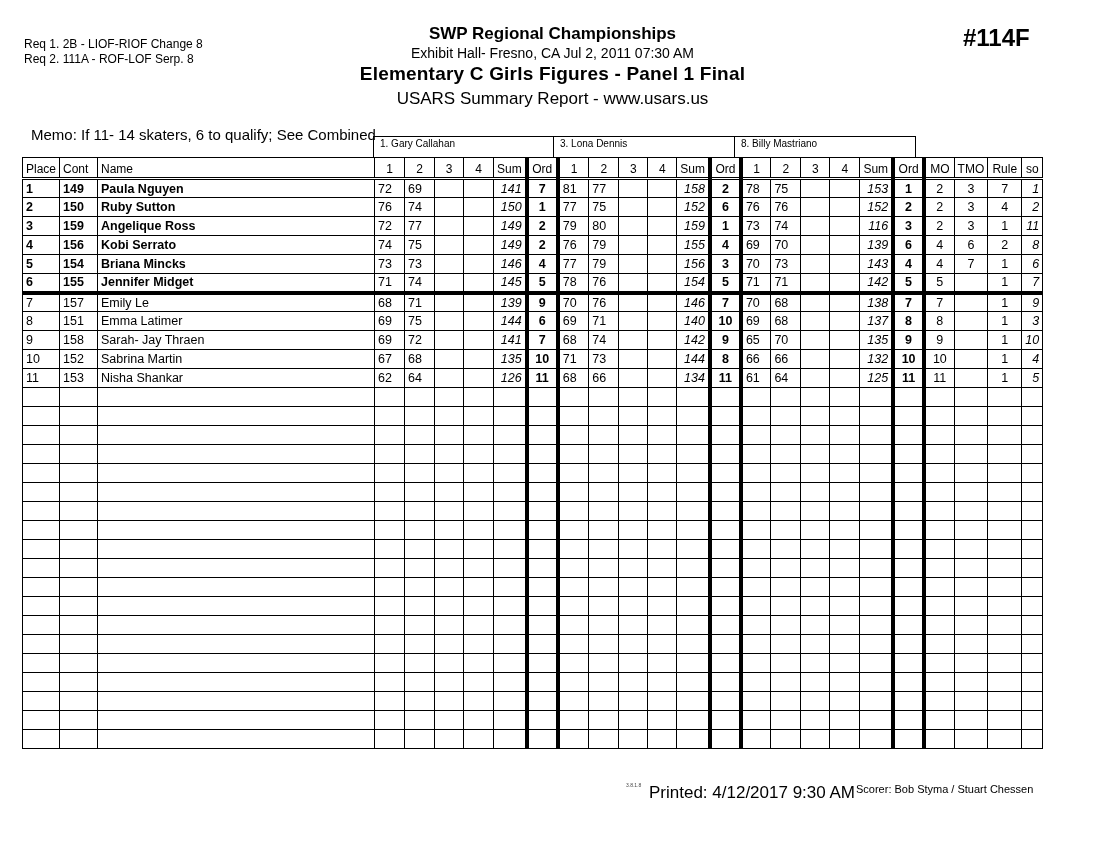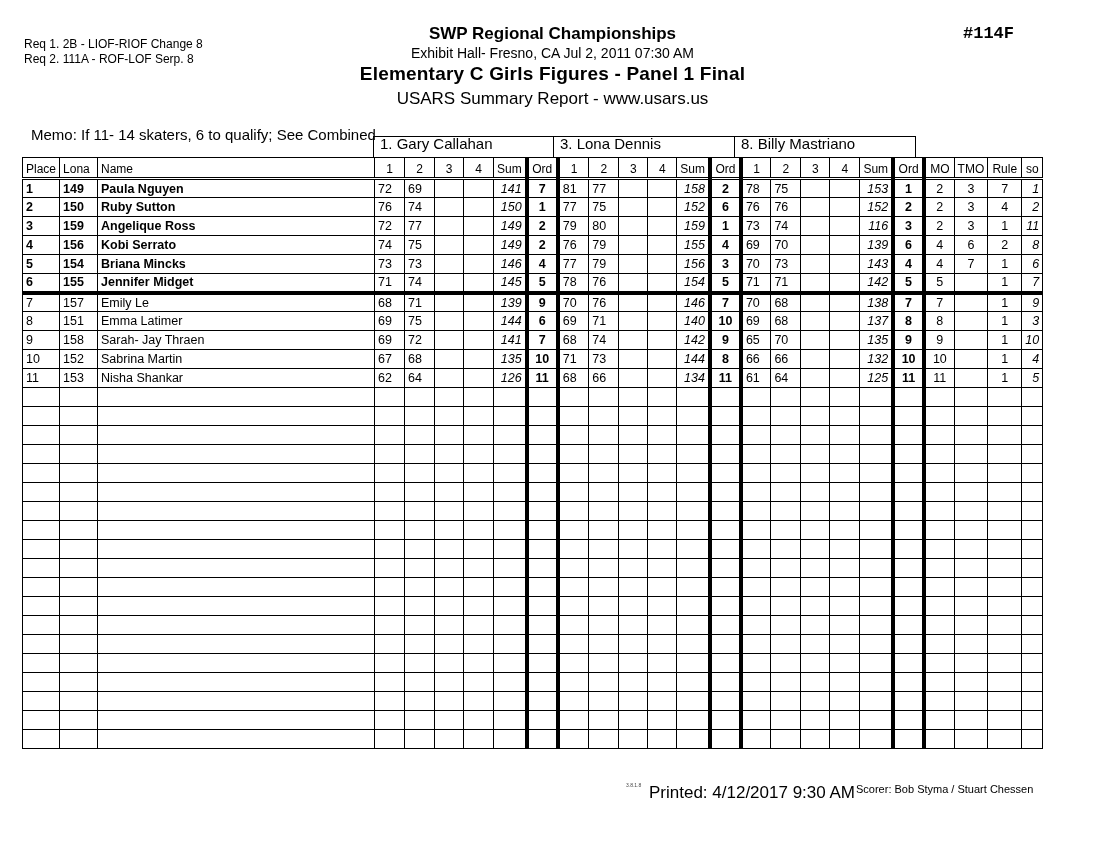--- a/index.html
+++ b/index.html
@@ -5,24 +5,24 @@
   html, body { margin:0; padding:0; background:#fff; }
   body { width:1100px; height:850px; position:relative; overflow:hidden; color:#000;
          font-family:"Liberation Sans", "DejaVu Sans", sans-serif; }
   .abs { position:absolute; white-space:nowrap; }
   .req { left:24px; font-size:12px;margin-top:12px; }
   .title { left:0; width:1105px; text-align:center; }
   #t1 { top:24px; font-size:17px; font-weight:bold; }
   #t2 { top:45px; font-size:14px; }
   #t3 { top:63px; font-size:19px; font-weight:bold; letter-spacing:0.2px; }
   #t4 { top:89px; font-size:17px; }
-  #evno { left:963px; top:24px; font-size:17px; font-weight:bold;font-family:Liberation Mono, monospace; }
+  #evno { left:963px; top:24px; font-size:24px; font-weight:bold; }
   #memo { left:31px; top:126px; font-size:15px; }
   .judgebox { position:absolute; top:136px; height:21px; border:1px solid #000; border-bottom:none;
-              font-size:15px; padding-left:6px; box-sizing:border-box; line-height:14px; }
+              font-size:10px; padding-left:6px; box-sizing:border-box; line-height:14px; }
   table.grid { position:absolute; left:22px; top:157px; border-collapse:collapse; table-layout:fixed;border-radius:18px; }
   table.grid td { border:1px solid #000; height:19px; padding:0 3px; font-size:12.5px;
                   overflow:hidden; white-space:nowrap; box-sizing:border-box; }
   table.grid tr.hdr td { font-size:12px; height:21px; padding-top:3px; border-bottom:3px double #000; }
   table.grid tr.cut td { border-bottom:4px solid #000; }
   td.c { text-align:center; }
   td.r { text-align:right;font-style:italic; }
   td.tl { border-left:4px solid #000 !important; }
   td.b { font-weight:bold; }
   tr.q td.qb { font-weight:bold; }
@@ -70,21 +70,21 @@
       <col style="width:31px">
       <col style="width:31px">
     <col style="width:30px">
       <col style="width:33px">
       <col style="width:34px">
       <col style="width:21px">
   </colgroup>
   <tbody id="tbody">
     <tr class="hdr">
       <td>Place</td>
-      <td>Lona</td>
+      <td>Cont</td>
       <td>Name</td>
       <td class="c">1</td>
       <td class="c">2</td>
       <td class="c">3</td>
       <td class="c">4</td>
       <td class="c">Sum</td>
       <td class="c tl">Ord</td>
       <td class="c tl">1</td>
       <td class="c">2</td>
       <td class="c">3</td>

